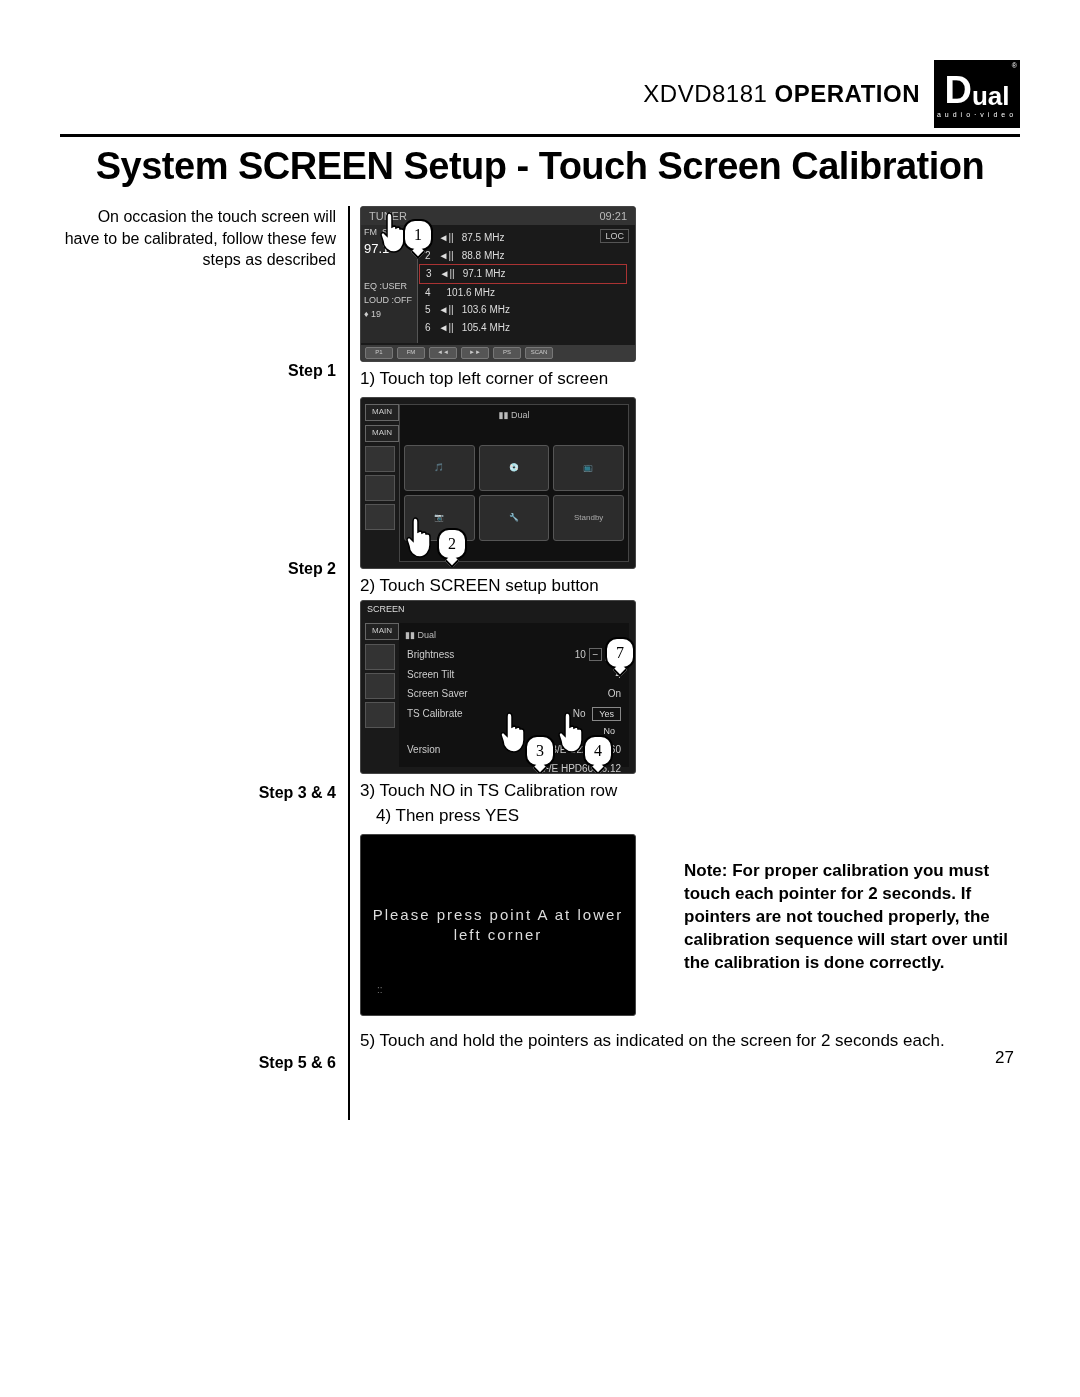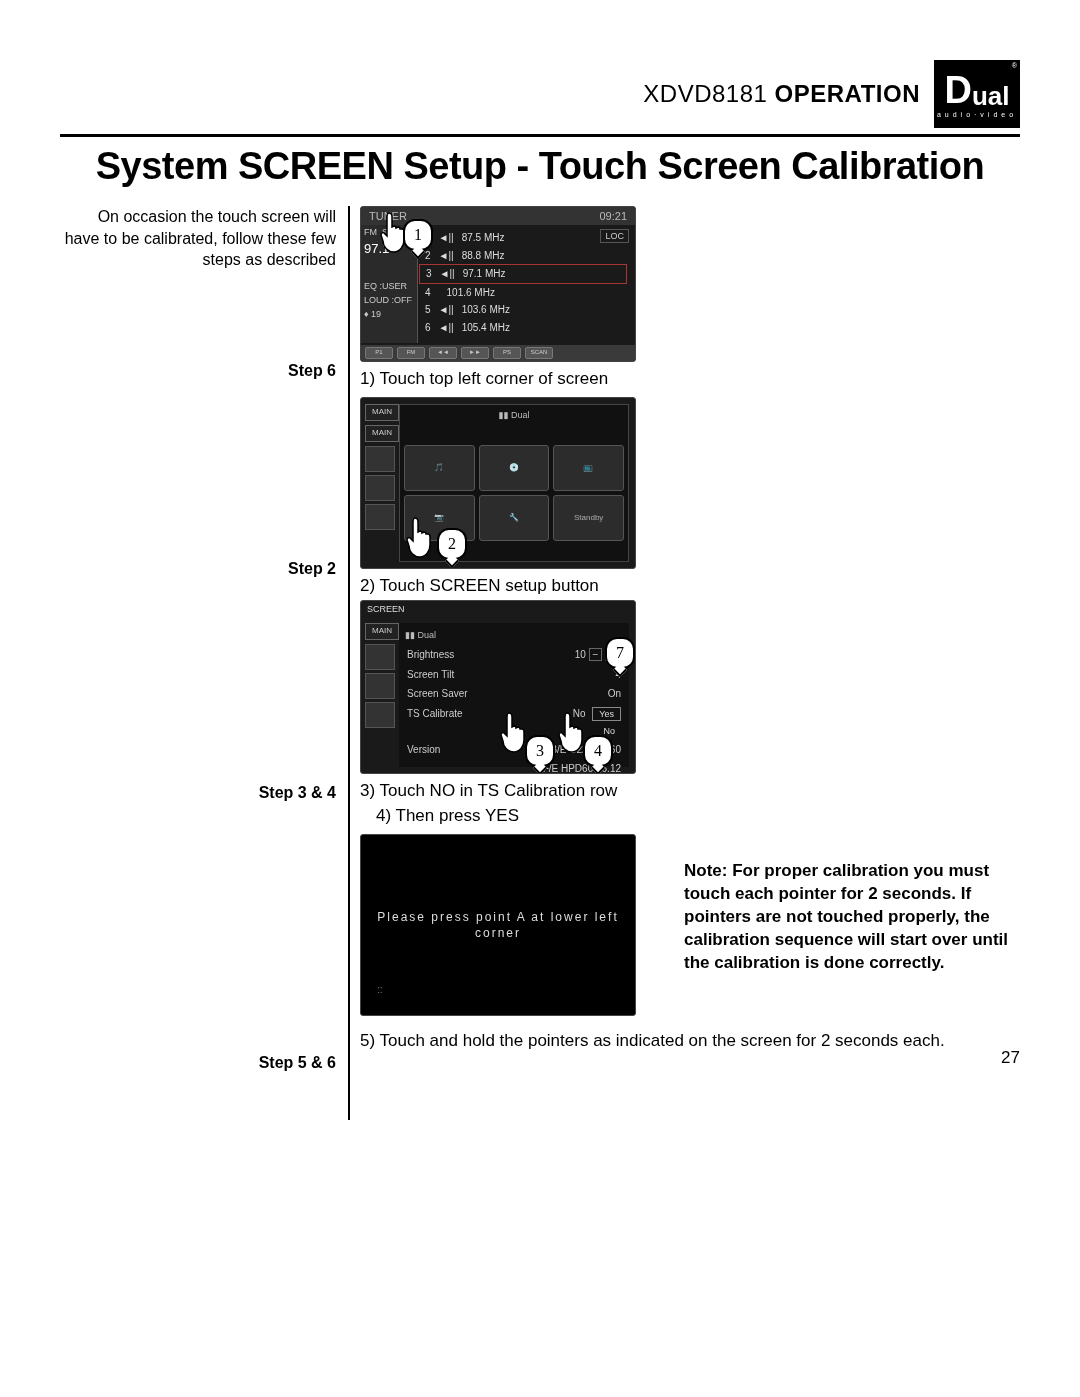--- a/index.html
+++ b/index.html
@@ -97,24 +97,24 @@
     border-radius:12px; display:flex; align-items:center; justify-content:center;
     font-family: Georgia, serif; font-size:16px;
   }
   .bubble::after{
     content:""; position:absolute; bottom:-8px; left:8px; width:8px; height:8px;
     background:#fff; border-right:2px solid #000; border-bottom:2px solid #000;
     transform:rotate(45deg);
   }
   .caption { margin:6px 0 2px 0;}
   .note { position:absolute; left:624px; top:654px; width:346px; font-weight:700; font-size:17px; line-height:1.35;}
-  .shot4-text { color:#ddd; position:absolute; top:50%; left:0; right:0; text-align:center; font-size:12px; letter-spacing:2px; transform:translateY(-50%);}
+  .shot4-text { color:#ddd; position:absolute; top:50%; left:0; right:0; text-align:center; font-size:15px; letter-spacing:2px; transform:translateY(-50%);}
   .shot4-dot { color:#777; position:absolute; left:16px; bottom:18px; font-size:10px;}
   .rule2 { border:0; border-top:2px solid #000;}
-  .pagenum { position:absolute; right:60px; bottom:52px; font-size:17px;}
+  .pagenum { position:absolute; right:66px; bottom:52px; font-size:17px;}
 </style>
 </head>
 <body>
 
 <div class="page">
 
   <div class="header-row">
     <div class="header-text">
       <span>XDVD8181</span>
       <span class="bold">OPERATION</span>
@@ -132,21 +132,21 @@
   <hr class="rule1">
 
   <div class="title">System SCREEN Setup - Touch Screen Calibration</div>
 
   <div class="content">
     <div class="vline"></div>
 
     <div class="leftcol">
       <div class="intro">On occasion the touch screen will have to be calibrated, follow these few steps as described</div>
     </div>
-    <div class="step-label leftcol" style="top:154px;">Step 6</div>
+    <div class="step-label leftcol" style="top:154px;">Step 1</div>
     <div class="step-label leftcol" style="top:352px;">Step 2</div>
     <div class="step-label leftcol" style="top:576px;">Step 3 &amp; 4</div>
     <div class="step-label leftcol" style="top:846px;">Step 5 &amp; 6</div>
 
     <div class="rightcol">
 
       <div class="screenshot shot1">
         <div class="s1-top">
           <span class="shot-text">TUNER</span>
           <span class="shot-text">09:21</span>

